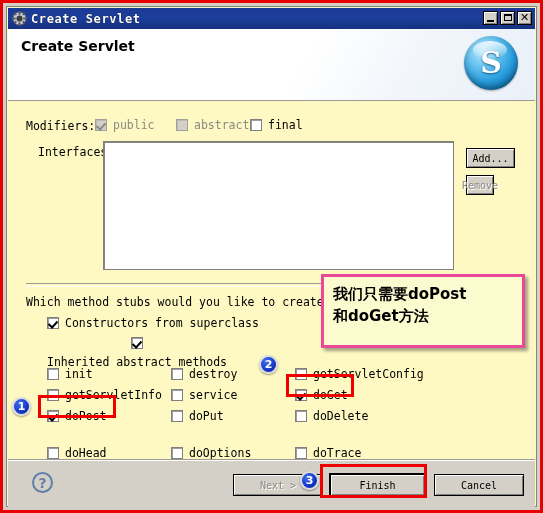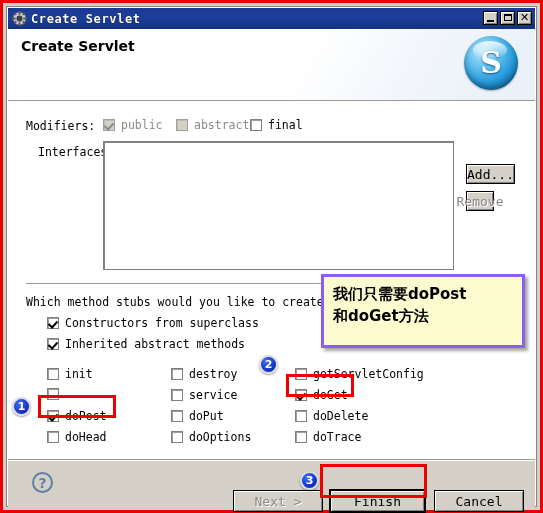--- a/index.html
+++ b/index.html
@@ -5,21 +5,21 @@
   html,body{margin:0;padding:0;background:#ffffff;}
   body{width:543px;height:513px;overflow:hidden;
        font-family:"DejaVu Sans Mono","Liberation Mono",monospace;}
 
   
   #root{position:relative;width:543px;height:513px;box-sizing:border-box;
         border:3px solid #e60000;background:#d4d0c8;}
 
   
   #window{position:absolute;left:3px;top:3px;width:531px;height:501px;
-          box-sizing:border-box;background:#ffffff;
+          box-sizing:border-box;background:#fef9c3;
           border:1px solid #88857c;}
 
   
   #titlebar{position:absolute;left:1px;top:1px;width:527px;height:21px;
             background:linear-gradient(to bottom,#1b3a94 0%,#1c3e9c 45%,#15327f 100%);
             display:flex;align-items:center;}
   #titlebar .tb-icon{width:15px;height:15px;margin-left:4px;margin-right:4px;
             flex:0 0 auto;position:relative;}
   #titlebar .tb-text{color:#ffffff;font-size:12px;font-weight:bold;
             letter-spacing:.6px;font-family:"DejaVu Sans Mono","Liberation Mono",monospace;
@@ -62,50 +62,50 @@
       border:1px solid #7f7f7f;box-shadow:inset 1px 1px 0 #9d9d9d;
       display:inline-block;position:relative;vertical-align:-2px;}
   .cb.dis{background:#d4d0c8;border-color:#a0a09c;box-shadow:inset 1px 1px 0 #bcbcb6;}
   .cb.on:after{content:"";position:absolute;left:2px;top:1px;width:4px;height:7px;
       border:solid #000000;border-width:0 2px 2px 0;transform:rotate(42deg);}
   .cb.dis.on:after{border-color:#8a8a86;}
   .cbrow{display:flex;align-items:center;gap:6px;position:absolute;}
 
   
   #mod-label{position:absolute;left:19px;top:112px;}
-  #mod-public{left:96px;top:111px;}
+  #mod-public{left:88px;top:111px;}
   #mod-abstract{left:169px;top:111px;justify-content:flex-end;}
   #mod-final{left:243px;top:111px;}
 
   
   #if-label{position:absolute;left:19px;top:138px;margin-left:12px;}
   #if-list{position:absolute;left:96px;top:134px;width:351px;height:129px;
       background:#ffffff;box-sizing:border-box;border:1px solid #7f7f7f;
       box-shadow:inset 1px 1px 0 #888580;}
   .btn{background:#d4d0c8;border:1px solid #000000;box-sizing:border-box;
       box-shadow:inset 1px 1px 0 #ffffff, inset -1px -1px 0 #808080;
-      font-family:"DejaVu Sans Mono","Liberation Mono",monospace;font-size:13px;
-      color:#000000;display:flex;align-items:center;justify-content:center;cursor:default;margin-top:16px;}
+      font-family:"DejaVu Sans Mono","Liberation Mono",monospace;font-size:10px;
+      color:#000000;display:flex;align-items:center;justify-content:center;cursor:default;}
   .btn.dis{color:#8a8a86;text-shadow:1px 1px 0 #ffffff;}
   #btn-add{position:absolute;left:459px;top:141px;width:49px;height:20px;}
   #btn-remove{position:absolute;left:459px;top:168px;width:28px;height:20px;}
 
   
   #sep1{position:absolute;left:19px;top:276px;width:489px;height:2px;
       border-top:1px solid #9d9a93;border-bottom:1px solid #ffffff;}
 
   #q-label{position:absolute;left:19px;top:288px;}
 
   #stub-constructors{left:40px;top:309px;}
-  #stub-inherited{left:40px;top:330px;}
+  #stub-inherited{left:40px;top:330px;flex-direction:column;}
 
   .col1{left:40px;}
   .col2{left:164px;}
   .col3{left:288px;}
-  .r1{top:360px;} .r2{top:381px;} .r3{top:402px;} .r4{top:423px;}
+  .r1{top:360px;} .r2{top:381px;} .r3{top:402px;} .r4{top:439px;}
 
   
   #footer{position:absolute;left:1px;top:452px;width:527px;height:48px;
       background:#d4d0c8;border-top:1px solid #9d9a93;box-shadow:inset 0 1px 0 #ffffff;}
   #help{position:absolute;left:24px;top:12px;width:21px;height:21px;border-radius:50%;
       border:2px solid #5f7fa8;color:#5f7fa8;font-family:"DejaVu Sans","Liberation Sans",sans-serif;
       font-size:14px;font-weight:bold;display:flex;align-items:center;justify-content:center;
       box-sizing:border-box;background:#d4d0c8;cursor:default;}
   #btn-back{position:absolute;left:135px;top:467px;width:90px;height:22px;}
   #btn-back .focusring{position:absolute;left:2px;top:2px;right:2px;bottom:2px;
@@ -126,21 +126,21 @@
       background:radial-gradient(circle at 35% 30%,#3d6ff0 0%,#1436c8 60%,#0a1f86 100%);
       border:2px solid #dcdcdc;box-sizing:border-box;color:#ffffff;
       font-family:"DejaVu Sans","Liberation Sans",sans-serif;font-size:11px;font-weight:bold;
       display:flex;align-items:center;justify-content:center;
       box-shadow:0 1px 2px rgba(0,0,0,.4);}
   #badge-1{left:9px;top:394px;}
   #badge-2{left:256px;top:352px;}
   #badge-3{left:297px;top:468px;}
 
   #note{position:absolute;left:318px;top:271px;width:204px;height:74px;
-      background:#fcfbd0;border:3px solid #8b5cf6;box-sizing:border-box;
+      background:#fcfbd0;border:3px solid #ec4899;box-sizing:border-box;
       box-shadow:3px 3px 3px rgba(0,0,0,.35);}
   #note .ntext{position:absolute;left:9px;top:6px;width:188px;
       font-family:"DejaVu Sans","Liberation Sans",sans-serif;
       font-size:15px;font-weight:bold;color:#000000;line-height:22px;white-space:pre-line;}
 </style>
 </head>
 <body>
 
 <div id="root">
 
@@ -217,20 +217,21 @@
         <span class="cb on"></span>
         <span class="lbl">Inherited abstract methods</span>
       </div>
 
       <div class="cbrow col1 r1">
         <span class="cb"></span>
         <span class="lbl">init</span>
       </div>
       <div class="cbrow col1 r2">
         <span class="cb"></span>
+        <span class="lbl">getServletInfo</span>
       </div>
       <div class="cbrow col1 r3">
         <span class="cb on"></span>
         <span class="lbl">doPost</span>
       </div>
       <div class="cbrow col1 r4">
         <span class="cb"></span>
         <span class="lbl">doHead</span>
       </div>
 

